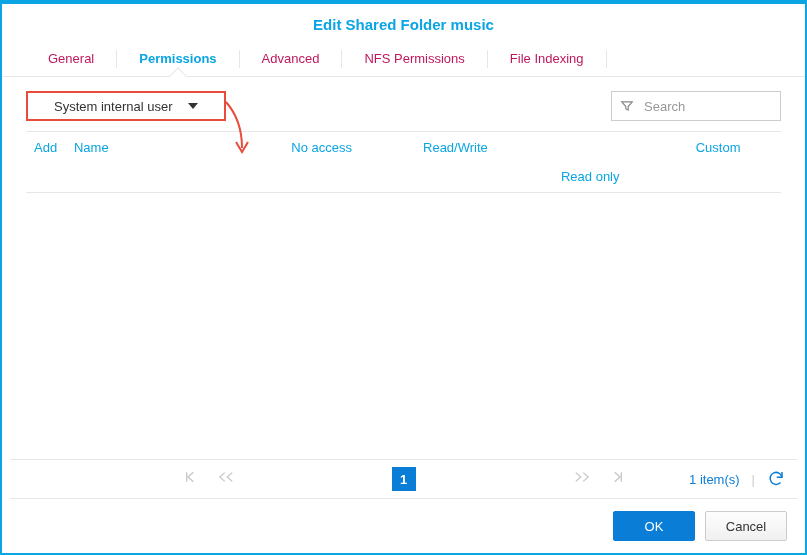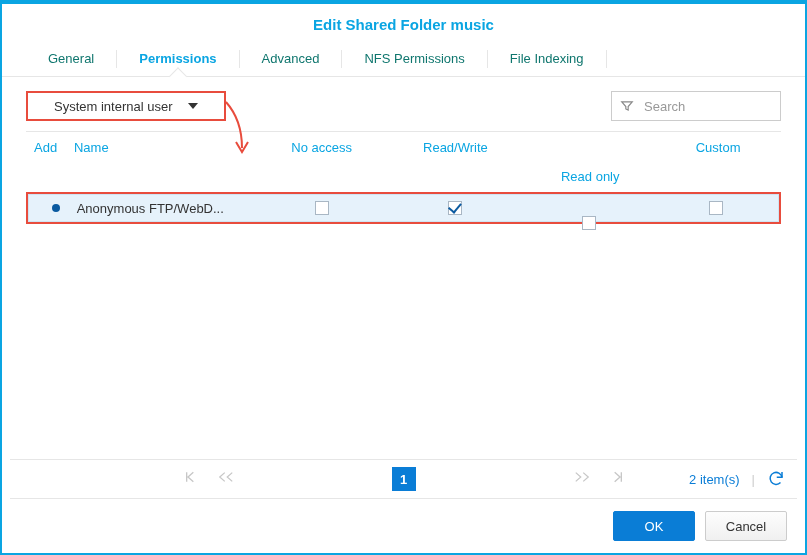--- a/index.html
+++ b/index.html
@@ -25,21 +25,21 @@
     font-size: 15px;
     padding: 12px 0 8px;
   }
   .tabs {
     display: flex;
     padding: 0 24px;
     border-bottom: 1px solid #e6e6e6;
   }
   .tab {
     padding: 10px 22px;
-    color: #0f766e;
+    color: #be185d;
     cursor: pointer;
     position: relative;
   }
   .tab.active {
     color: #0aa5e2;
     font-weight: bold;
   }
   .tab.active::after {
     content: "";
     position: absolute;
@@ -223,40 +223,20 @@
 
   <div class="table">
     <div class="thead">
       <div class="th col-add">Add</div>
       <div class="th col-name">Name</div>
       <div class="th col-noacc">No access</div>
       <div class="th col-rw">Read/Write</div>
       <div class="th col-ro">Read only</div>
       <div class="th col-cust">Custom</div>
     </div>
-    <div class="tbody-wrap">
-      <div class="trow">
-        <div class="cell col-add">
-          <span class="bullet"></span>
-        </div>
-        <div class="cell cell-name col-name">Anonymous FTP/WebD...</div>
-        <div class="cell col-noacc">
-          <span class="chk"></span>
-        </div>
-        <div class="cell col-rw">
-          <span class="chk checked"></span>
-        </div>
-        <div class="cell col-ro">
-          <span class="chk"></span>
-        </div>
-        <div class="cell col-cust">
-          <span class="chk"></span>
-        </div>
-      </div>
-    </div>
   </div>
 
   <div class="footer">
     <div class="pager">
       <span class="glyph">
         <svg width="16" height="16" viewBox="0 0 24 24" fill="none" stroke="#c7c7c7" stroke-width="2">
             <path d="M7 5v14M17 5l-8 7 8 7"></path>
           </svg>
       </span>
       <span class="glyph">
@@ -271,21 +251,21 @@
         <svg width="20" height="16" viewBox="0 0 32 24" fill="none" stroke="#c7c7c7" stroke-width="2">
             <path d="M6 5l8 7-8 7M18 5l8 7-8 7"></path>
           </svg>
       </span>
       <span class="glyph">
         <svg width="16" height="16" viewBox="0 0 24 24" fill="none" stroke="#c7c7c7" stroke-width="2">
             <path d="M17 5v14M7 5l8 7-8 7"></path>
           </svg>
       </span>
       <div class="right">
-        <span>2 item(s)</span>
+        <span>1 item(s)</span>
         <span style="color:#ccc">|</span>
         <span class="reload">
           <svg width="18" height="18" viewBox="0 0 24 24" fill="none" stroke="#0a7dd6" stroke-width="2">
               <path d="M20 11a8 8 0 10-2 7"></path>
               <path d="M20 4v7h-7"></path>
             </svg>
         </span>
       </div>
     </div>
     <div class="actions">

